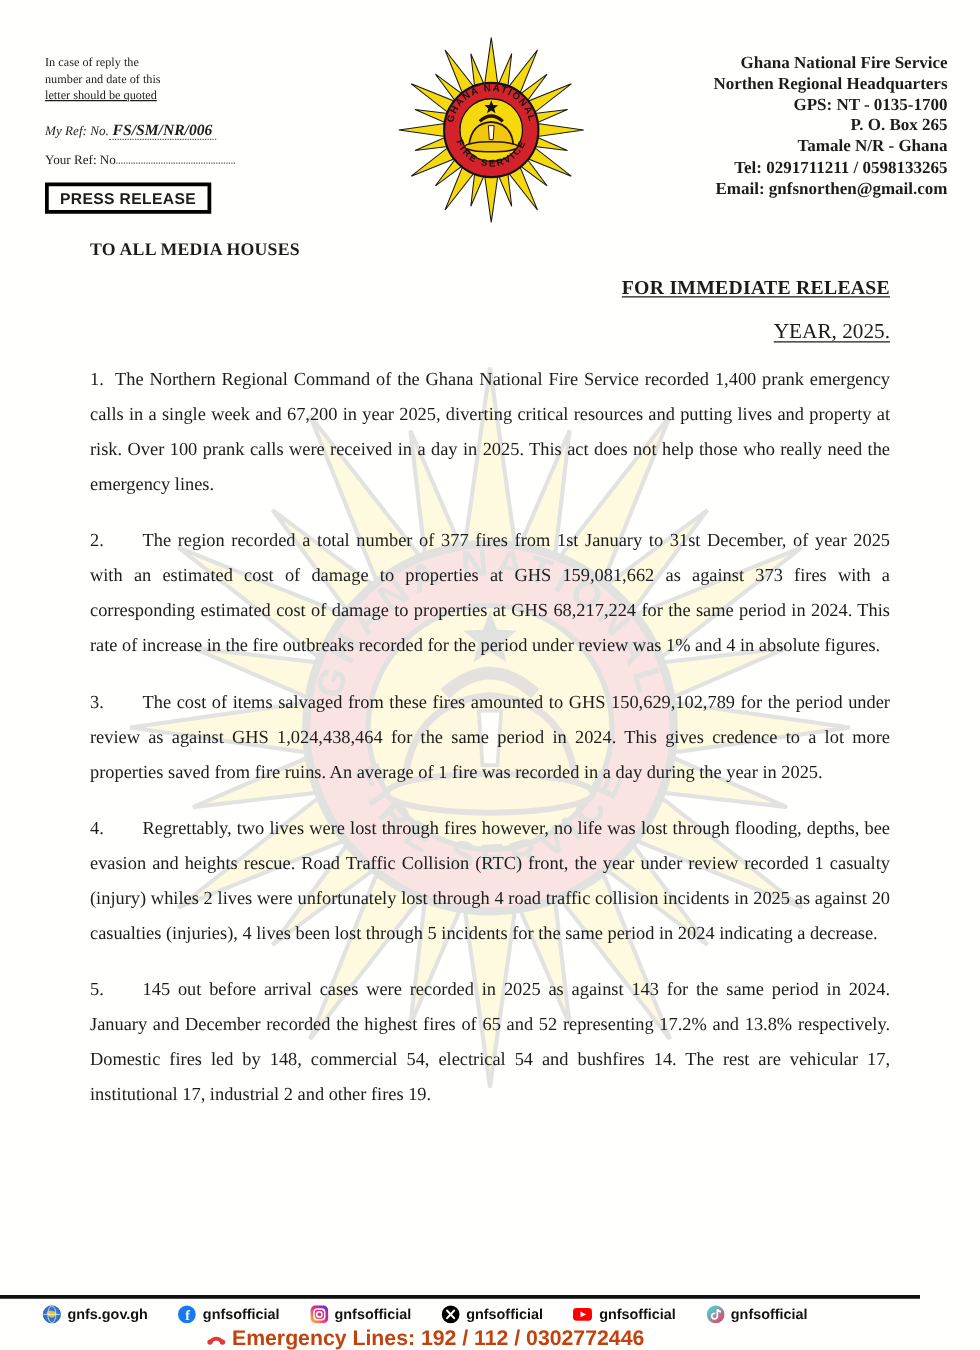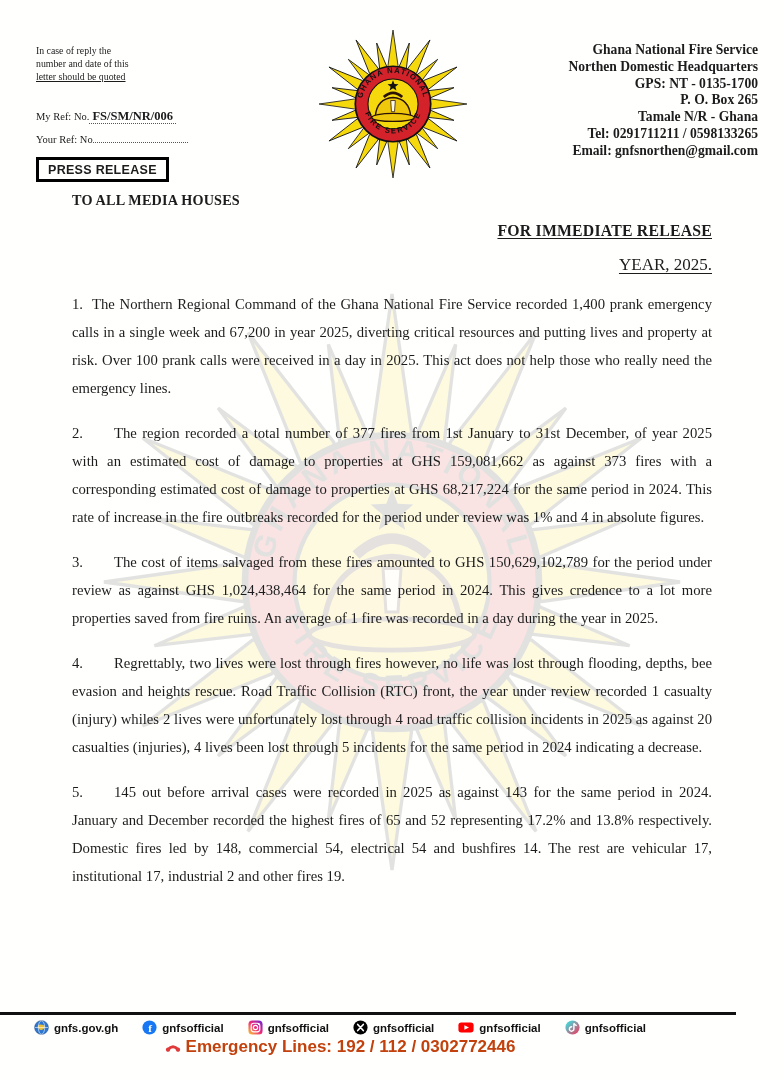--- a/index.html
+++ b/index.html
@@ -8,21 +8,21 @@
     font-family:"Liberation Serif",serif;color:#1c1c1c;overflow:hidden;
     margin:0 auto;
   }
   
   .watermark{position:absolute;left:92px;top:282px;width:600px;height:600px;opacity:.12;pointer-events:none;}
   
   .hdr-left{position:absolute;left:36px;top:44px;width:150px;}
   .reply-note{font-size:9.8px;line-height:13px;}
   .reply-note .u{text-decoration:underline;}
   .ref-line{font-size:10.5px;margin-top:9px;white-space:nowrap;}
-  .ref-line.first{margin-top:26px;}
+  .ref-line.first{margin-top:14px;font-style:italic;}
   .ref-val{font-weight:bold;font-size:12.5px;border-bottom:1px dotted #555;padding:0 3px;}
   .dots{display:inline-block;width:95px;border-bottom:1px dotted #555;height:9px;}
   .press-box{
     display:inline-block;margin-top:12px;border:3px solid #000;padding:3px 9px 2px 9px;
     font-family:"Liberation Sans",sans-serif;font-weight:bold;font-size:12.5px;letter-spacing:.3px;
     box-shadow:0 0 0 1px #fff inset;
   }
   
   .logo{position:absolute;left:316px;top:27px;width:154px;height:154px;}
   
@@ -34,21 +34,21 @@
   .to-line{font-weight:bold;font-size:14.2px;letter-spacing:.2px;}
   .release-line{text-align:right;font-weight:bold;font-size:15.8px;text-decoration:underline;text-underline-offset:2px;margin-top:13px;letter-spacing:.2px;}
   .title{font-size:17px;line-height:27.5px;margin-top:11px;font-weight:normal;}
   .title .l1{display:block;text-align:justify;text-align-last:justify;text-decoration:underline;text-underline-offset:3px;}
   .title .l2{display:block;text-decoration:underline;text-underline-offset:3px;text-align:right;}
   .paras{margin-top:11px;}
   .para{font-size:14.7px;line-height:28px;text-align:justify;margin:0 0 17px 0;}
   .para .tab{display:inline-block;width:31px;}
   .para.first .tab{width:9px;}
   
-  .footer{position:absolute;left:0;top:1012px;width:680px;}
+  .footer{position:absolute;left:0;top:1036px;width:680px;}
   .rule{margin:0 auto;width:736px;height:3px;background:#111;}
   .social-row{display:flex;justify-content:center;align-items:center;gap:24px;margin-top:5px;
     font-family:"Liberation Sans",sans-serif;font-weight:bold;font-size:11.5px;color:#111;}
   .social-item{display:flex;align-items:center;gap:5px;white-space:nowrap;}
   .emg-row{display:flex;justify-content:center;align-items:center;gap:5px;margin-top:2px;
     font-family:"Liberation Sans",sans-serif;font-weight:bold;font-size:17px;color:#c2410c;}
   svg{display:block;}
 </style>
 </head>
 <body>
@@ -122,21 +122,21 @@
       <span>My Ref: No.</span><span class="ref-val">FS/SM/NR/006</span>
     </div>
     <div class="ref-line">
       <span>Your Ref: No</span><span class="dots"></span>
     </div>
     <div class="press-box">PRESS RELEASE</div>
   </div>
 
   <div class="hdr-right">
     <div>Ghana National Fire Service</div>
-    <div>Northen Domestic Headquarters</div>
+    <div>Northen Regional Headquarters</div>
     <div>GPS: NT - 0135-1700</div>
     <div>P. O. Box 265</div>
     <div>Tamale N/R - Ghana</div>
     <div>Tel: 0291711211 / 0598133265</div>
     <div>Email: gnfsnorthen@gmail.com</div>
   </div>
 
   <div class="content">
     <div class="to-line">TO ALL MEDIA HOUSES</div>
     <div class="release-line">FOR IMMEDIATE RELEASE</div>

